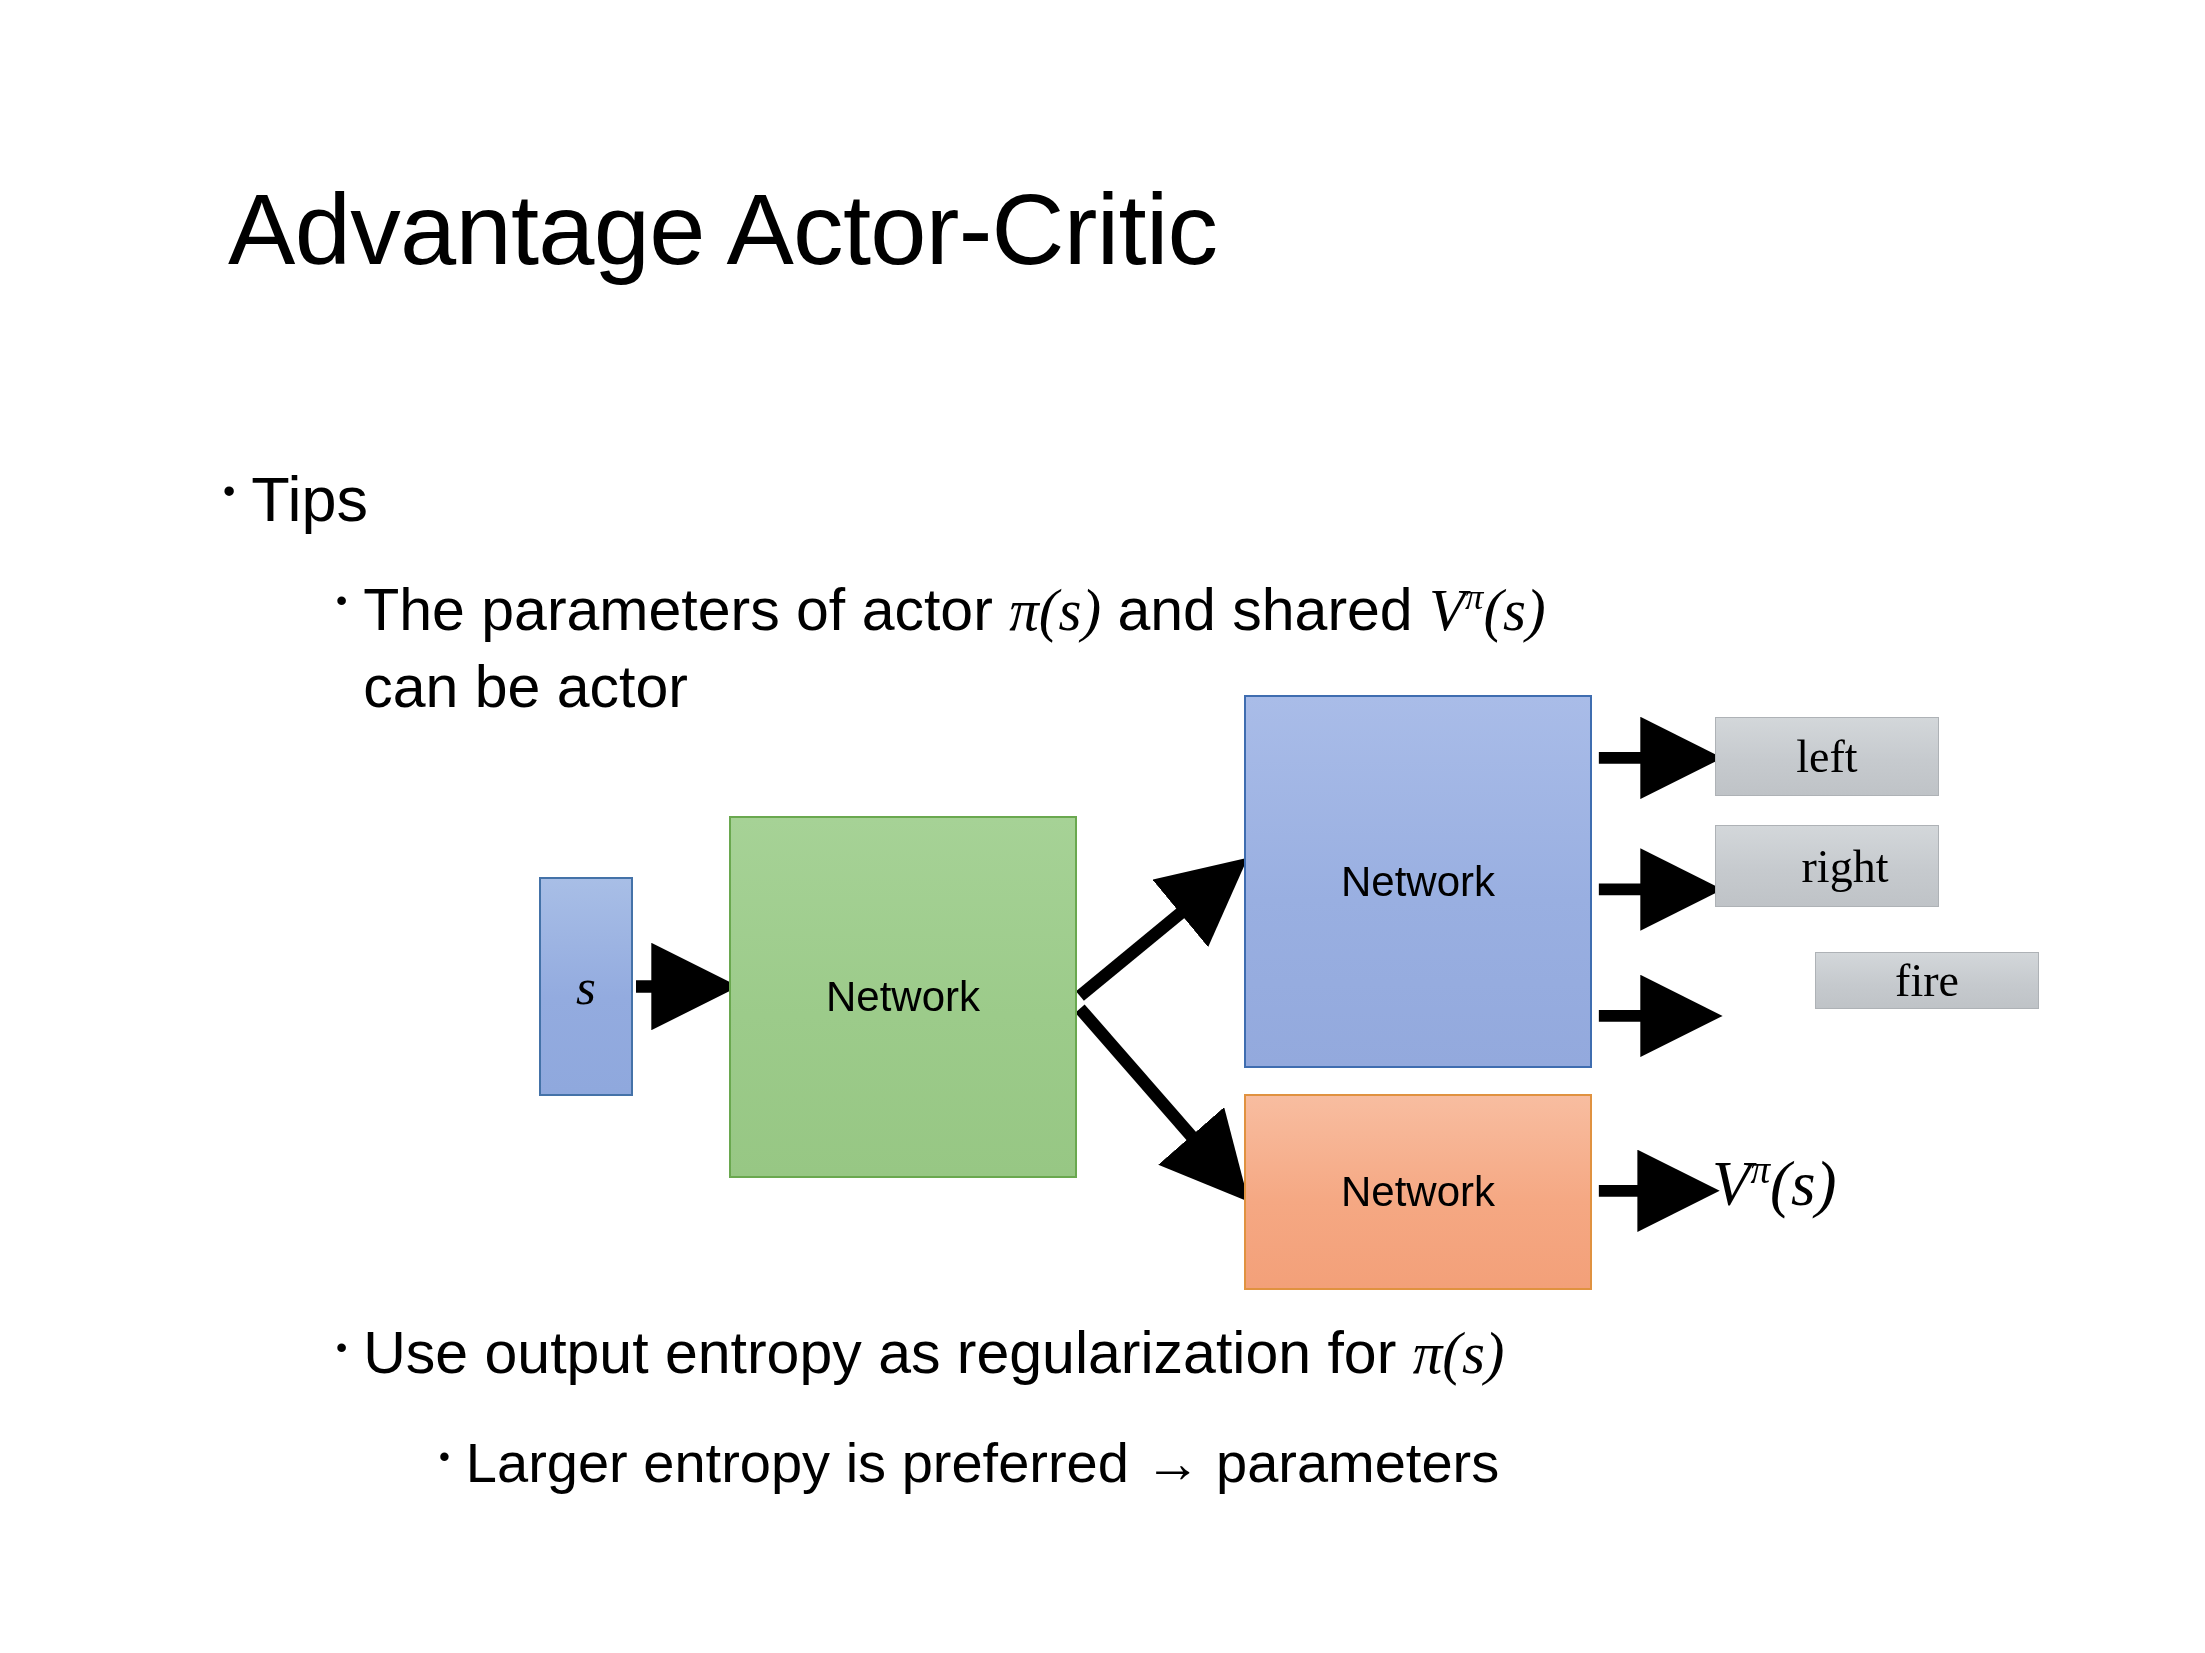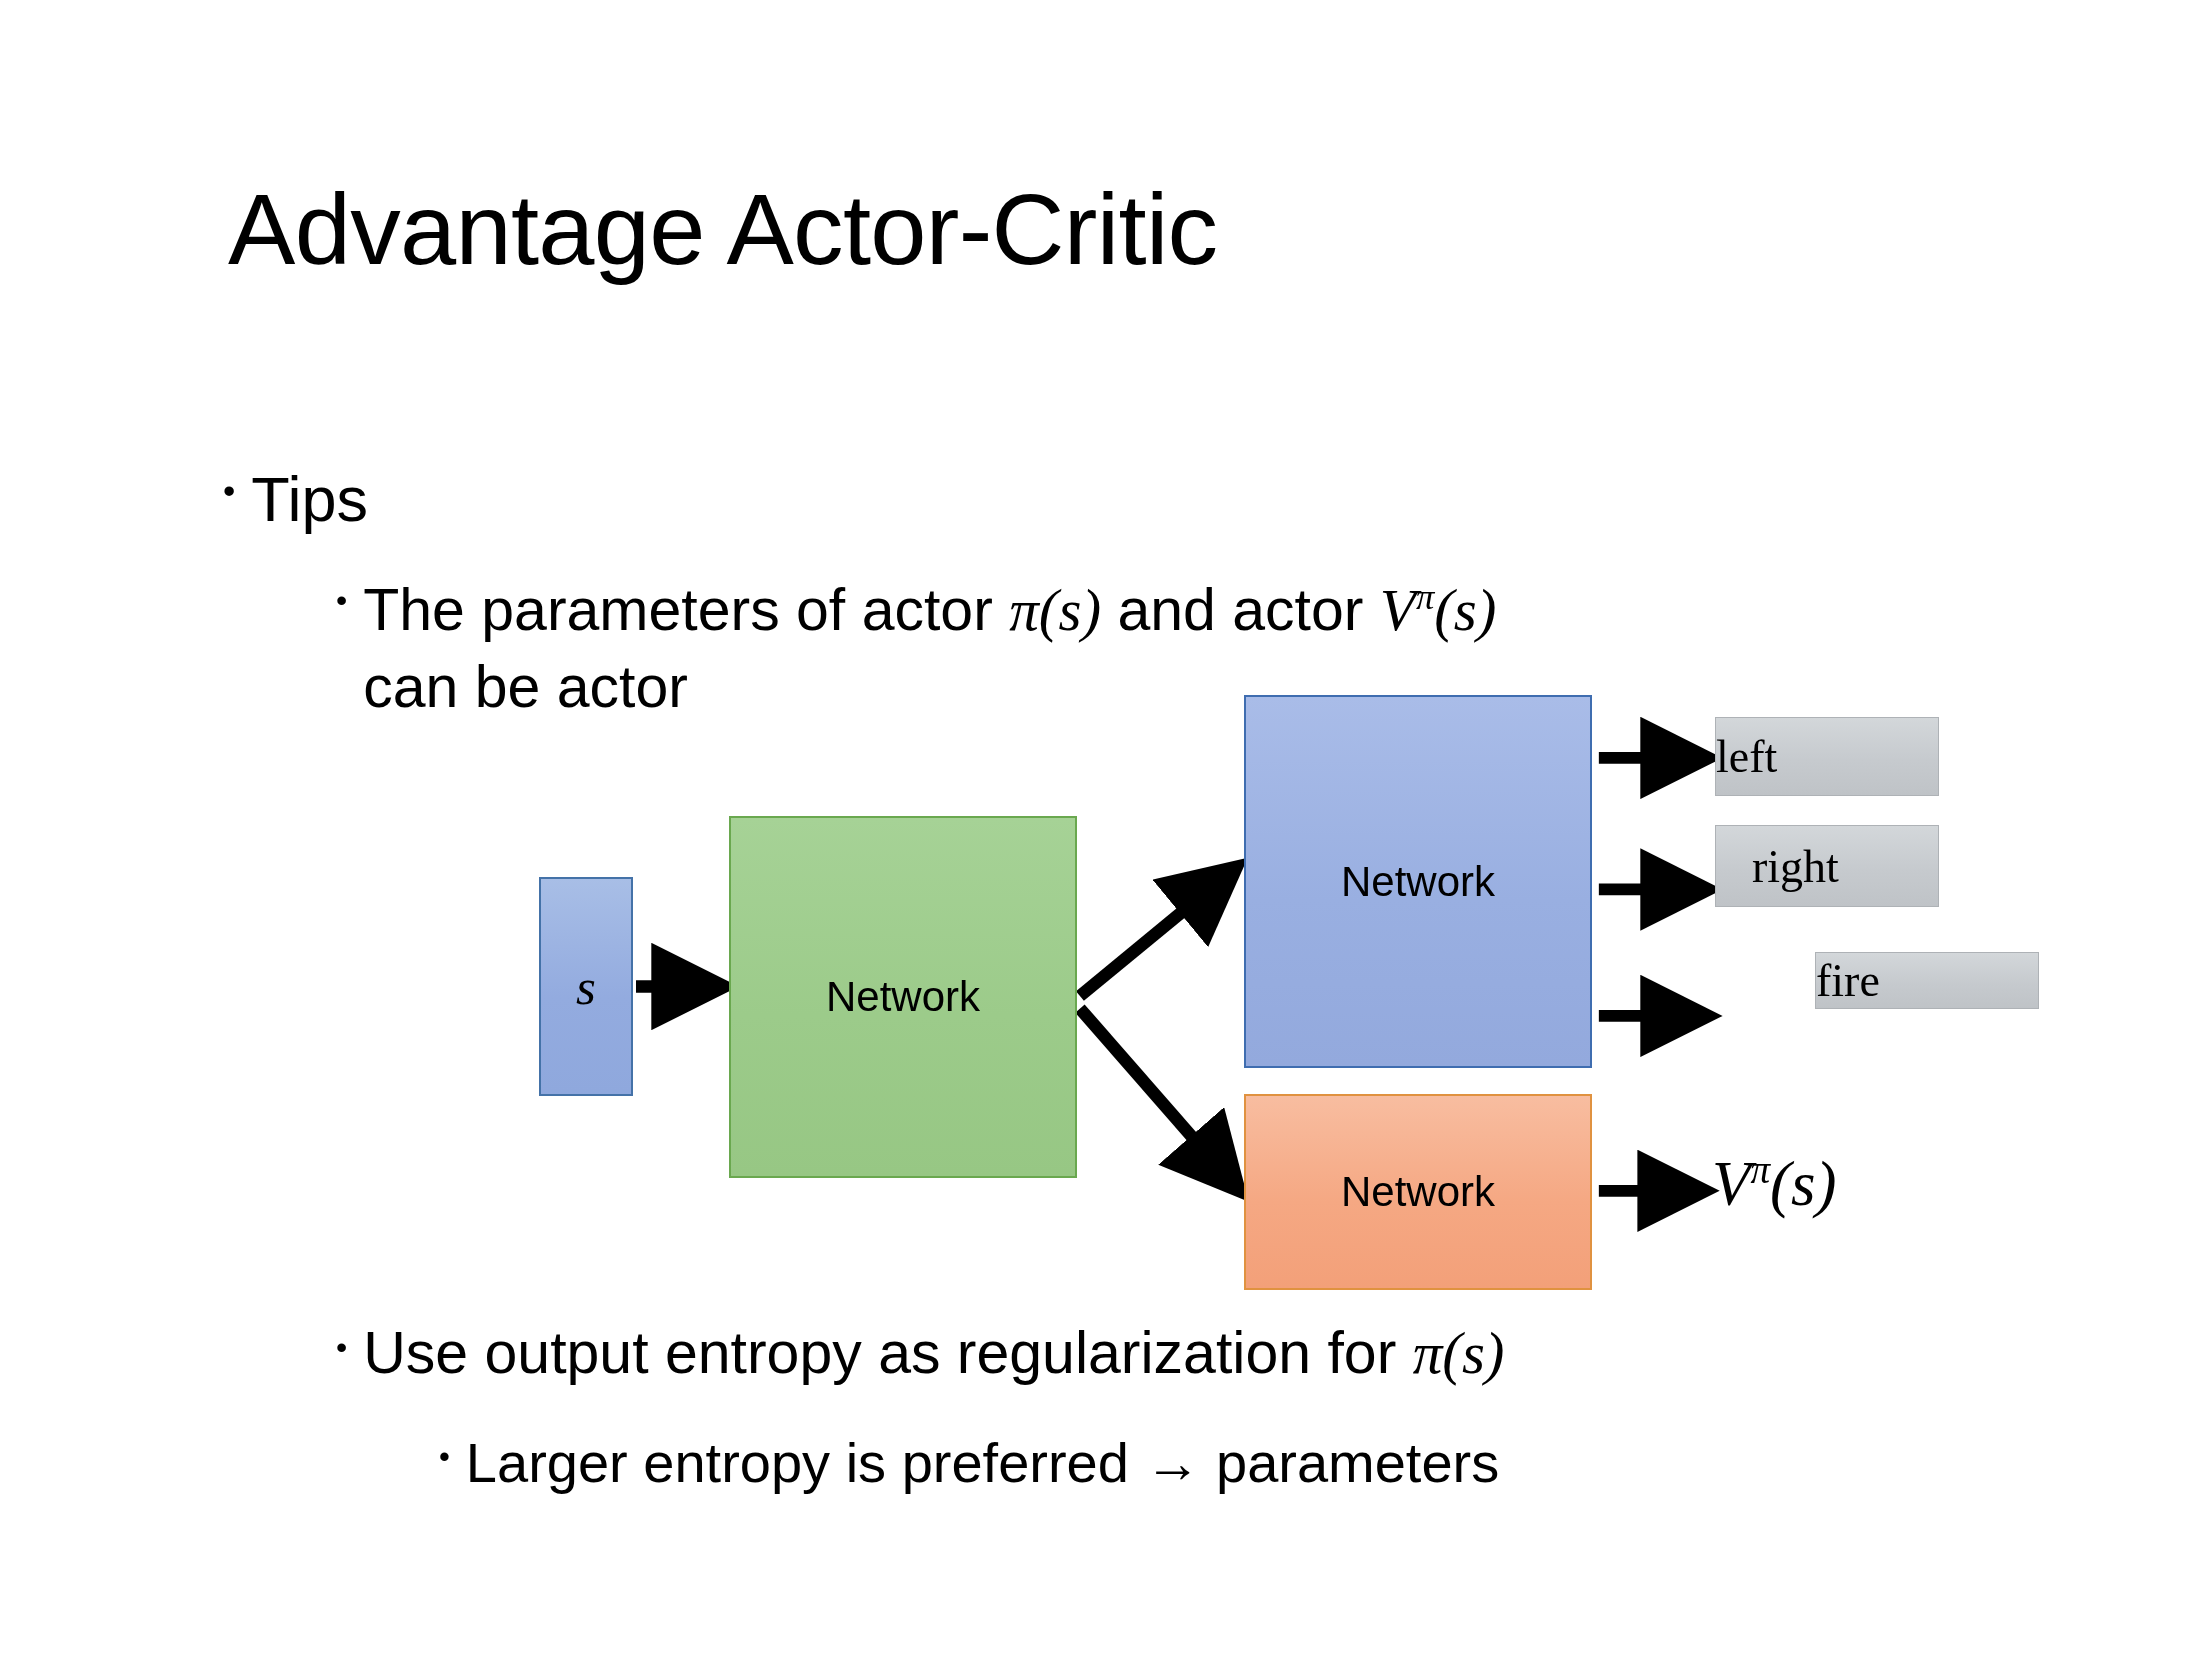--- a/index.html
+++ b/index.html
@@ -144,21 +144,21 @@
     width: 348px; height: 196px;
     background: linear-gradient(180deg,#f8bda0 0%,#f5a883 55%,#f3a079 100%);
     border: 2.2px solid #e09240;
   }
 
   .action-box {
     position: absolute;
     box-sizing: border-box;
     display: flex;
     align-items: center;
-    justify-content: flex-start;
+    justify-content: center;
     background: linear-gradient(180deg,#d3d7da 0%,#c6cace 55%,#bfc3c7 100%);
     border: 1.5px solid #aeb2b6;
     font-family: "Liberation Serif", serif;
     font-size: 46px;
     color: #000000;
   }
   #act-left  { left: 1667px; top: 717px;  width: 224px; height: 79px; }
   #act-right { left: 1667px; top: 825px; width: 224px; height: 82px; padding-left: 36px; }
   #act-fire  { left: 1767px; top: 952px; width: 224px; height: 57px; }
 
@@ -181,21 +181,21 @@
   <div id="title">Advantage Actor-Critic</div>
 
   <div class="bullet-row" id="b-tips">
     <span class="dot">•</span>
     <span class="txt">Tips</span>
   </div>
 
   <div class="bullet-row" id="b-params">
     <span class="dot">•</span>
     <span class="txt">
-      <span>The parameters of actor </span><span class="math">π</span><span class="math">(s)</span><span>  and actor </span><span class="math">V</span><span class="math sup">π</span><span class="math">(s)</span><br>
+      <span>The parameters of actor </span><span class="math">π</span><span class="math">(s)</span><span>  and shared </span><span class="math">V</span><span class="math sup">π</span><span class="math">(s)</span><br>
       <span>can be actor</span>
     </span>
   </div>
 
   <div id="diagram">
 
     <svg width="2205" height="1654" style="position:absolute;left:0;top:0;" viewBox="0 0 3000 2250">
       <defs>
         <marker id="ah" markerWidth="7" markerHeight="7" refX="5.6" refY="3.5" orient="auto" markerUnits="strokeWidth">
           <path d="M0,0 L7,3.5 L0,7 z" fill="#000000"></path>

